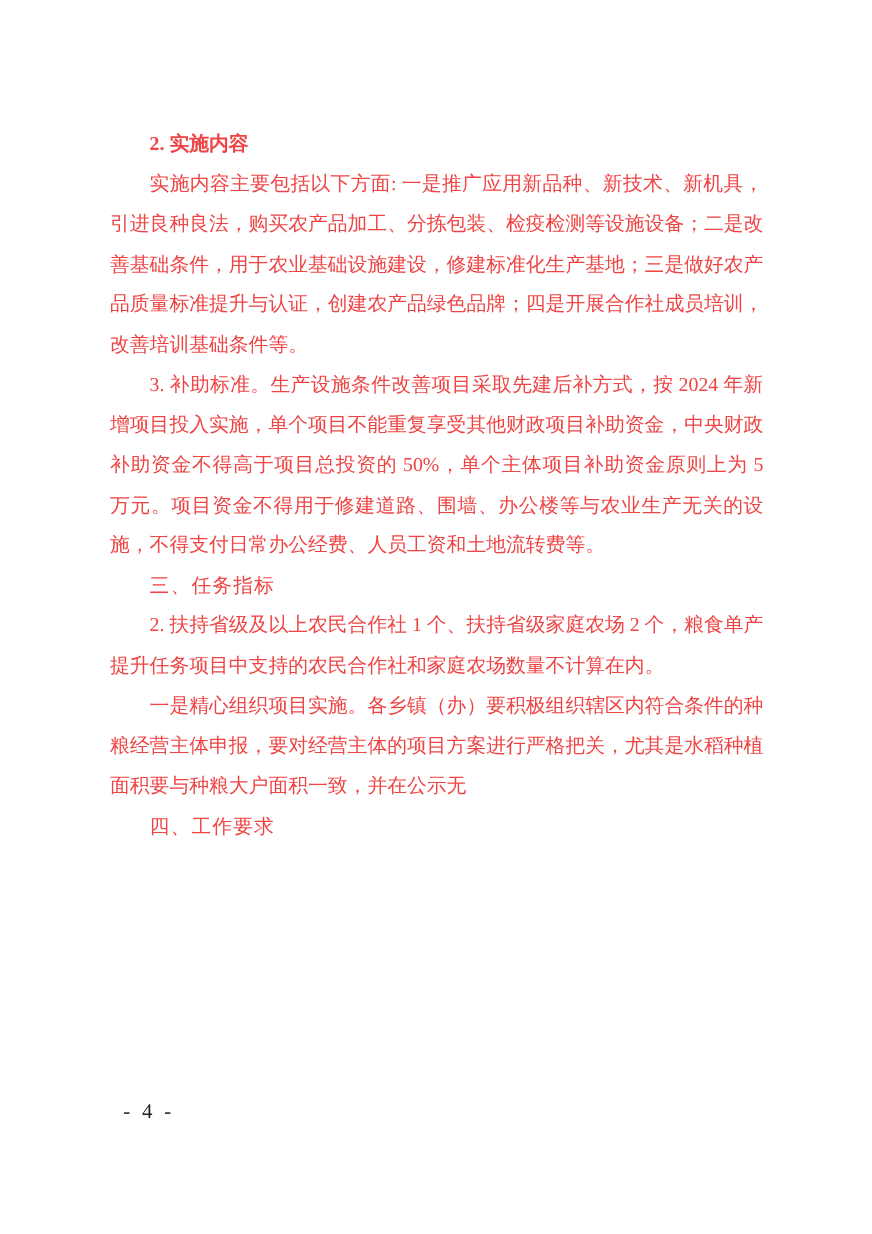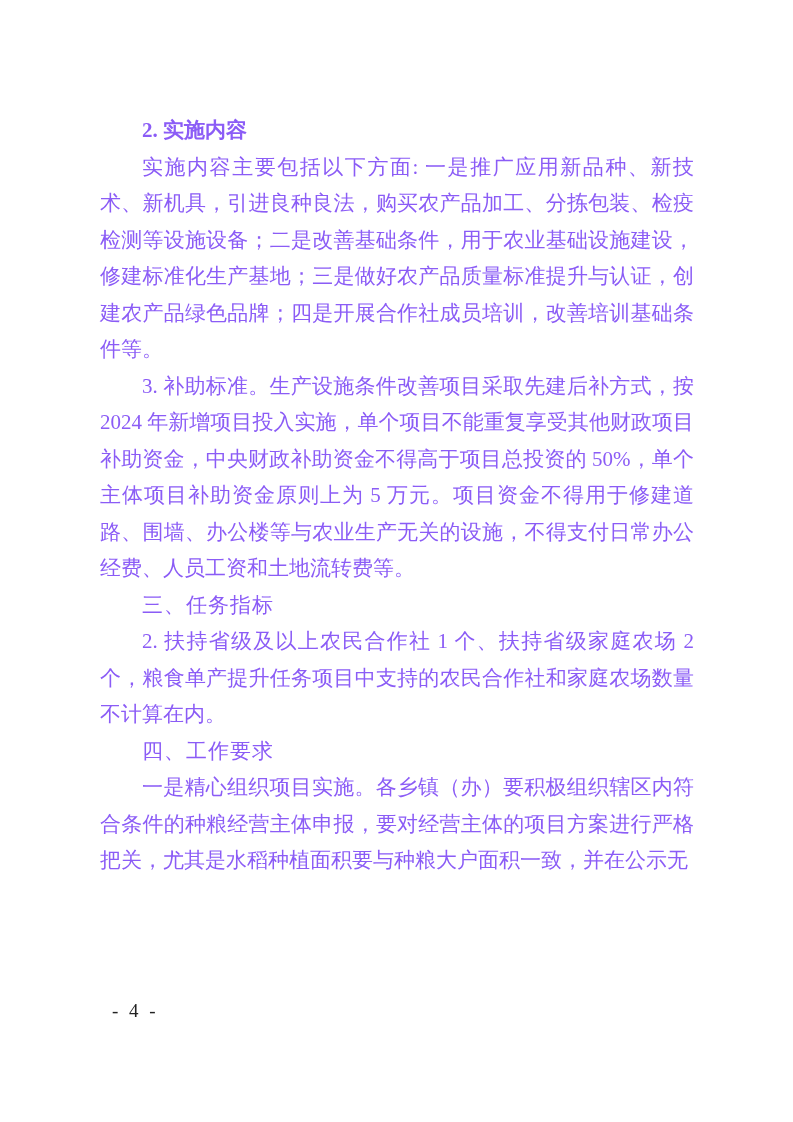--- a/index.html
+++ b/index.html
@@ -14,26 +14,26 @@
     color: #000000;
   }
   .content {
     position: absolute;
     left: 100px;
     top: 112px;
     width: 594px;
   }
   p.para {
     margin: 0;
-    font-size: 21px;
+    font-size: 18px;
     line-height: 36.5px;
     text-align: justify;
     text-justify: inter-character;
     text-indent: 2em;
-    color: #8b5cf6;
+    color: #ef4444;
     font-family: "Liberation Serif", "DejaVu Serif", serif;
     word-break: break-all;
   }
   p.para-heading-hei {
     font-family: Liberation Sans, sans-serif;
     font-weight: normal;
     letter-spacing: 1px;
   }
   p.para-heading-bold .run { font-weight: bold; }
   .run { font-weight: normal; }
@@ -51,17 +51,17 @@
 </head>
 <body>
 
 <div class="page">
   <div class="content">
       <p class="para para-heading-bold"><span class="run run-bold">2. 实施内容</span></p>
       <p class="para para-body"><span class="run run-bold">实施内容主要包括以下方面: 一是</span><span class="run">推广应用新品种、新技术、新机具，引进良种良法，购买农产品加工、分拣包装、检疫检测等设施设备；</span><span class="run run-bold">二是</span><span class="run">改善基础条件，用于农业基础设施建设，修建标准化生产基地；</span><span class="run run-bold">三是</span><span class="run">做好农产品质量标准提升与认证，创建农产品绿色品牌；</span><span class="run run-bold">四是</span><span class="run">开展合作社成员培训，改善培训基础条件等。</span></p>
       <p class="para para-body"><span class="run run-bold">3. 补助标准。</span><span class="run">生产设施条件改善项目采取先建后补方式，按 2024 年新增项目投入实施，单个项目不能重复享受其他财政项目补助资金，中央财政补助资金不得高于项目总投资的 50%，单个主体项目补助资金原则上为 5 万元。</span><span class="run run-bold">项目资金不得用于修建道路、围墙、办公楼等与农业生产无关的设施，不得支付日常办公经费、人员工资和土地流转费等。</span></p>
       <p class="para para-heading-hei"><span class="run">三、任务指标</span></p>
       <p class="para para-body"><span class="run">2. 扶持省级及以上农民合作社 1 个、扶持省级家庭农场 2 个，粮食单产提升任务项目中支持的农民合作社和家庭农场数量不计算在内。</span></p>
+      <p class="para para-body"><span class="run run-bold">一是精心组织项目实施。各乡镇（办）要积极组织辖区内符合条件的种粮经营主体申报，</span><span class="run">要对经营主体的项目方案进行严格把关，尤其是水稻种植面积要与种粮大户面积一致，并在公示无</span></p>
       <p class="para para-heading-hei"><span class="run">四、工作要求</span></p>
-      <p class="para para-body"><span class="run run-bold">一是精心组织项目实施。各乡镇（办）要积极组织辖区内符合条件的种粮经营主体申报，</span><span class="run">要对经营主体的项目方案进行严格把关，尤其是水稻种植面积要与种粮大户面积一致，并在公示无</span></p>
     </div>
   <div class="footer">- 4 -</div>
 </div>
 
 </body></html>

